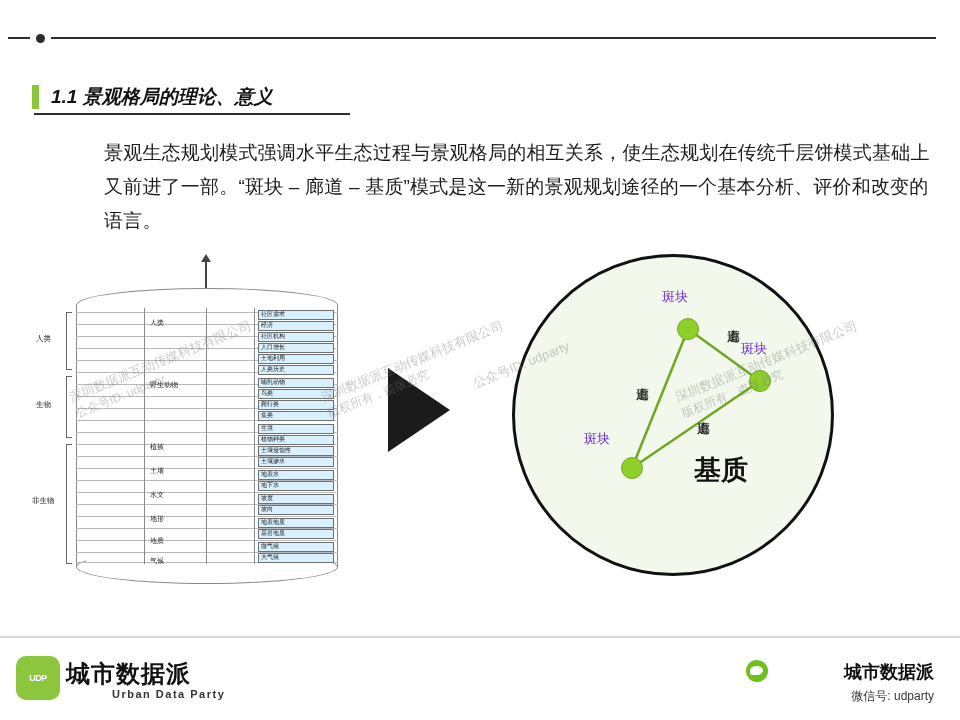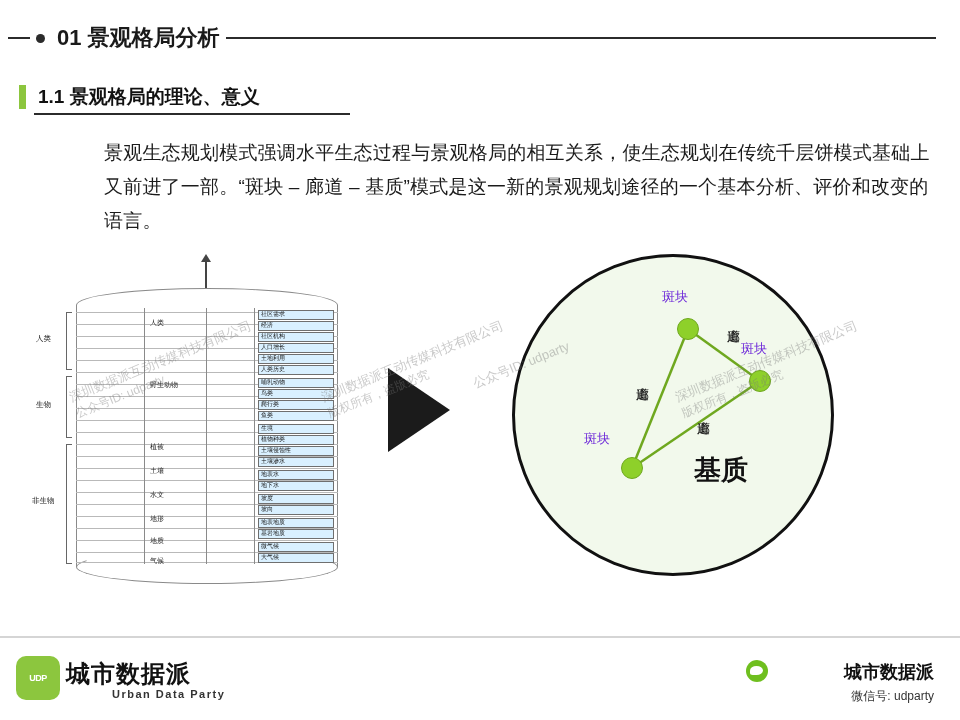--- a/index.html
+++ b/index.html
@@ -30,23 +30,23 @@
   .header-title {
     font-size: 22px; font-weight: bold; color: #1a1a1a;
     white-space: nowrap; padding: 0 6px;
   }
   .header-rule-right {
     flex: 1; height: 2px; background: #2b2b2b; margin-right: 24px;
   }
 
   
   .sub-heading {
-    position: absolute; left: 19px; top: 80px;
+    position: absolute; left: 32px; top: 80px;
     width: 880px; height: 34px;
-    display: flex; align-items: center;
+    display: flex; align-items: center; font-style: italic;
   }
   .sub-bar {
     width: 7px; height: 24px; background: #8cc63e; margin-right: 12px;
   }
   .sub-title {
     font-size: 19px; font-weight: bold; color: #111;
     white-space: nowrap;
   }
   .sub-underline {
     position: absolute; left: 34px; top: 113px;
@@ -229,21 +229,20 @@
     position: absolute; right: 26px; top: 50px;
     font-size: 12px; color: #333;
   }
 </style>
 </head>
 <body>
 
 <div class="slide-header">
   <div class="header-rule-left"></div>
   <div class="header-dot"></div>
-  <div class="header-title">01 景观格局分析</div>
   <div class="header-rule-right"></div>
 </div>
 
 <div class="sub-heading">
   <div class="sub-bar"></div>
   <div class="sub-title">1.1 景观格局的理论、意义</div>
 </div>
 <div class="sub-underline"></div>
 
 <div class="body-text">景观生态规划模式强调水平生态过程与景观格局的相互关系，使生态规划在传统千层饼模式基础上又前进了一部。“斑块 – 廊道 – 基质”模式是这一新的景观规划途径的一个基本分析、评价和改变的语言。</div>

